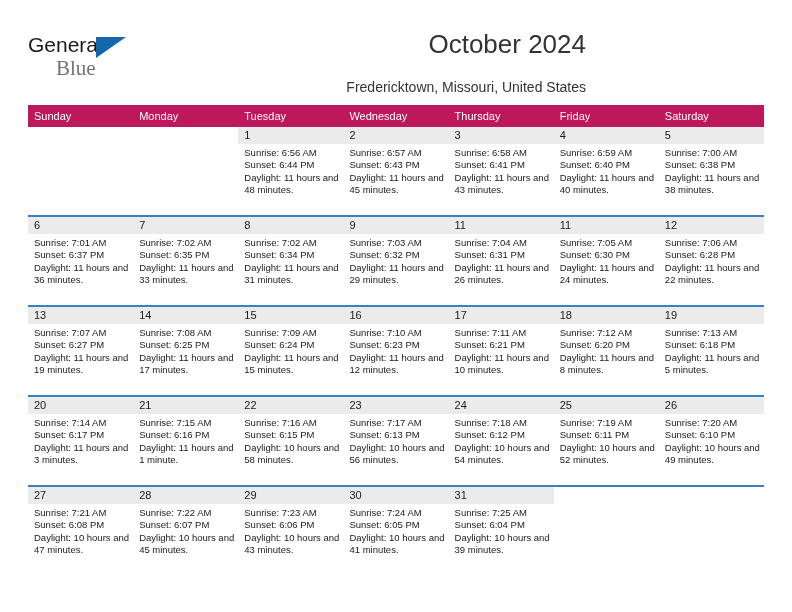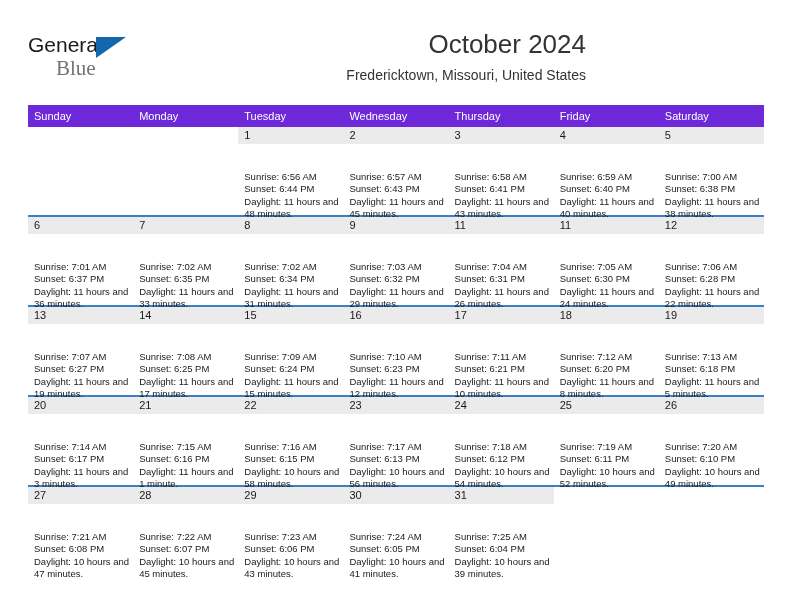--- a/index.html
+++ b/index.html
@@ -71,38 +71,38 @@
     top: 0;
     text-align: right;
   }
   .cal-title {
     font-size: 26px;
     color: #333333;
     line-height: 32px;
     white-space: nowrap;
   }
   .cal-subtitle {
-    margin-top: 6px;
+    margin-top: 18px;
     font-size: 14px;
     color: #333333;
     line-height: 18px;
     white-space: nowrap;
   }
 
   
   .calendar {
     position: absolute;
     left: 28px;
     top: 105px;
     width: 736px;
     border-collapse: collapse;
     table-layout: fixed;
   }
   .calendar th {
-    background: #6d28d9;
+    background: #be185d;
     color: #ffffff;
     font-size: 11px;
     font-weight: normal;
     text-align: left;
     padding: 5px 0 5px 6px;
     height: 19px;
     box-sizing: border-box;
     width: 105.14px;
   }
   .week-row > td {
@@ -129,21 +129,20 @@
     line-height: 11px;
   }
   .cell-blank .daynum {
     background: transparent;
   }
   .details {
     padding: 3px 4px 0 6px;
     font-size: 9.5px;
     line-height: 12.4px;
     color: #1a1a1a;
-    margin-top: 24px;
   }
   .details div {
     white-space: nowrap;
   }
   .details .daylight-wrap {
     white-space: normal;
   }
 </style>
 </head>
 <body>

